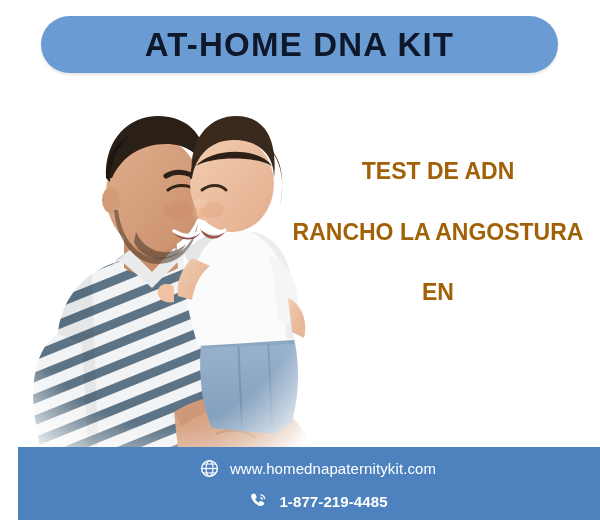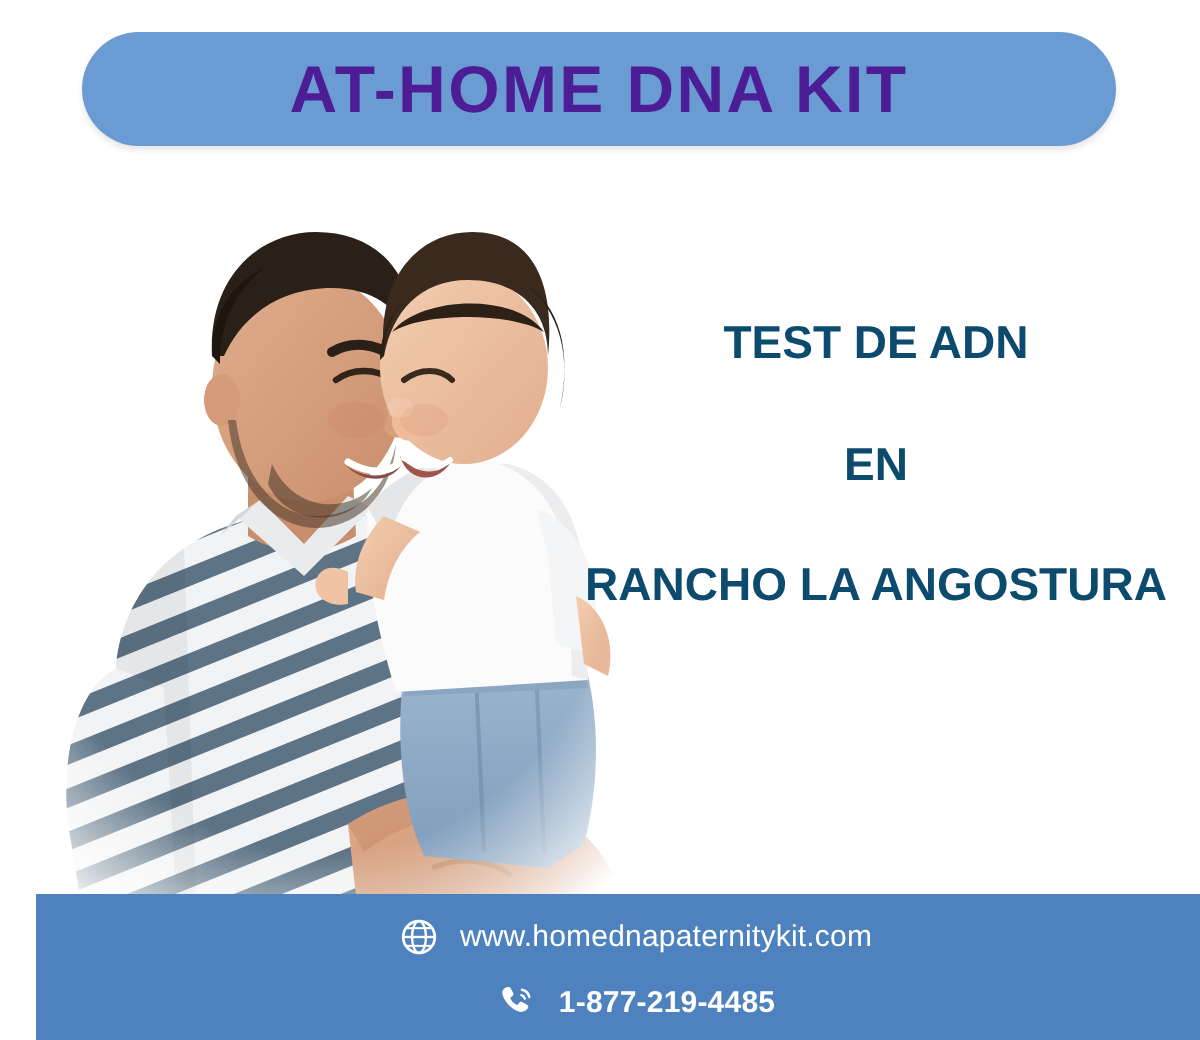--- a/index.html
+++ b/index.html
@@ -28,21 +28,21 @@
     width: 517px;
     height: 57px;
     background: #6a9bd2;
     border-radius: 29px;
     display: flex;
     align-items: center;
     justify-content: center;
     box-shadow: 0 2px 3px rgba(0,0,0,0.10);
   }
   .header-title {
-    color: #4c1d95;
+    color: #0f172a;
     font-size: 33px;
     font-weight: bold;
     letter-spacing: 1.2px;
     line-height: 1;
     white-space: nowrap;
   }
 
   
   .photo {
     position: absolute;
@@ -56,21 +56,21 @@
 
   
   .headline-block {
     position: absolute;
     left: 282px;
     top: 158px;
     width: 312px;
     text-align: center;
   }
   .headline-line {
-    color: #0c4a6e;
+    color: #a16207;
     font-weight: bold;
     line-height: 1.2;
     white-space: nowrap;
   }
   .headline-line.l1 { font-size: 23px; }
   .headline-line.l2 { font-size: 23px; margin-top: 33px; }
   .headline-line.l3 { font-size: 23px; margin-top: 33px; }
 
   
   .footer {
@@ -228,22 +228,22 @@
 
         <rect x="0" y="0" width="312" height="366" fill="url(#vig)"></rect>
         <rect x="0" y="0" width="312" height="26" fill="#ffffff"></rect>
         <rect x="0" y="0" width="14" height="366" fill="#ffffff"></rect>
       </g>
     </svg>
   </div>
 
   <div class="headline-block">
     <div class="headline-line l1">TEST DE ADN</div>
+    <div class="headline-line l3">RANCHO LA ANGOSTURA</div>
     <div class="headline-line l2">EN</div>
-    <div class="headline-line l3">RANCHO LA ANGOSTURA</div>
   </div>
 
   <div class="footer">
 
     <div class="footer-row r1">
       <div class="contact-item">
         <span class="contact-icon">
           <svg width="19" height="19" viewBox="0 0 24 24">
             <circle cx="12" cy="12" r="10" fill="none" stroke="#ffffff" stroke-width="1.7"></circle>
             <ellipse cx="12" cy="12" rx="4.4" ry="10" fill="none" stroke="#ffffff" stroke-width="1.5"></ellipse>

